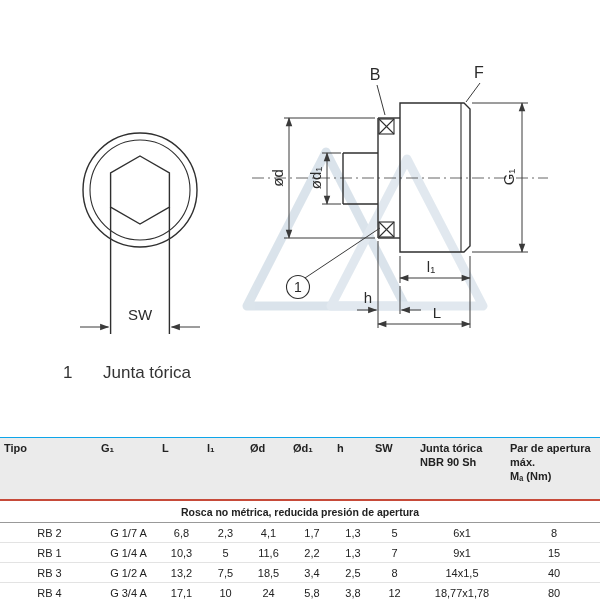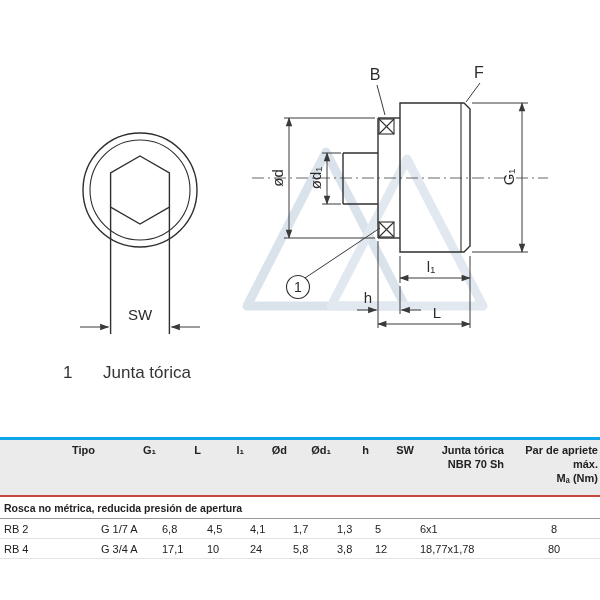--- a/index.html
+++ b/index.html
@@ -14,25 +14,25 @@
   .cl{fill:none;stroke:#555;stroke-width:0.9;stroke-dasharray:12 4 2 4;}
   text{fill:#2b2b2b;}
   .dim-label{font-size:15px;}
   .ref-label{font-size:16px;}
   .callout-num{font-size:14px;}
   .legend-txt{font-size:17px;fill:#333;}
 
   
   table.spec{position:absolute;left:0;top:437px;width:600px;border-collapse:collapse;
     table-layout:fixed;font-size:11px;color:#222;}
-  table.spec th{background:#ebebeb;text-align:right;font-weight:bold;vertical-align:top;
-    padding:4px 2px 10px 4px;border-top:3px solid #0ea5e9;border-bottom:2px solid #c64a39;
+  table.spec th{background:#ebebeb;text-align:left;font-weight:bold;vertical-align:top;
+    padding:4px 2px 16px 4px;border-top:1px solid #0ea5e9;border-bottom:2px solid #c64a39;
     line-height:1.25;font-size:11px;}
   table.spec td{padding:2px 2px 2px 4px;border-bottom:1px solid #e3e3e3;height:15px;
-    white-space:nowrap;overflow:hidden;}
+    white-space:nowrap;overflow:hidden;text-align:center;}
   table.spec tr.group td{font-weight:bold;font-size:10.5px;border-bottom:1px solid #999;
     padding:3px 4px;}
   table.spec td.c{text-align:center;}
 </style>
 </head>
 <body>
 
 <div class="canvas">
 
   <svg width="600" height="437" viewBox="0 0 600 437">
@@ -154,43 +154,67 @@
         <th>Tipo</th>
         <th>G₁</th>
         <th>L</th>
         <th>l₁</th>
         <th>Ød</th>
         <th>Ød₁</th>
         <th>h</th>
         <th>SW</th>
         <th>
           <div>Junta tórica</div>
-          <div>NBR 70 Sh</div>
+          <div>NBR 90 Sh</div>
         </th>
         <th>
-          <div>Par de apriete máx.</div>
+          <div>Par de apertura máx.</div>
           <div>Mₐ (Nm)</div>
         </th>
       </tr>
     </thead>
     <tbody>
       <tr class="group">
         <td colspan="10">Rosca no métrica, reducida presión de apertura</td>
       </tr>
       <tr>
         <td>RB 2</td>
         <td>G 1/7 A</td>
         <td>6,8</td>
-        <td>4,5</td>
+        <td>2,3</td>
         <td>4,1</td>
         <td>1,7</td>
         <td>1,3</td>
         <td>5</td>
         <td>6x1</td>
         <td class="c">8</td>
+      </tr>
+      <tr>
+        <td>RB 1</td>
+        <td>G 1/4 A</td>
+        <td>10,3</td>
+        <td>5</td>
+        <td>11,6</td>
+        <td>2,2</td>
+        <td>1,3</td>
+        <td>7</td>
+        <td>9x1</td>
+        <td class="c">15</td>
+      </tr>
+      <tr>
+        <td>RB 3</td>
+        <td>G 1/2 A</td>
+        <td>13,2</td>
+        <td>7,5</td>
+        <td>18,5</td>
+        <td>3,4</td>
+        <td>2,5</td>
+        <td>8</td>
+        <td>14x1,5</td>
+        <td class="c">40</td>
       </tr>
       <tr>
         <td>RB 4</td>
         <td>G 3/4 A</td>
         <td>17,1</td>
         <td>10</td>
         <td>24</td>
         <td>5,8</td>
         <td>3,8</td>
         <td>12</td>

